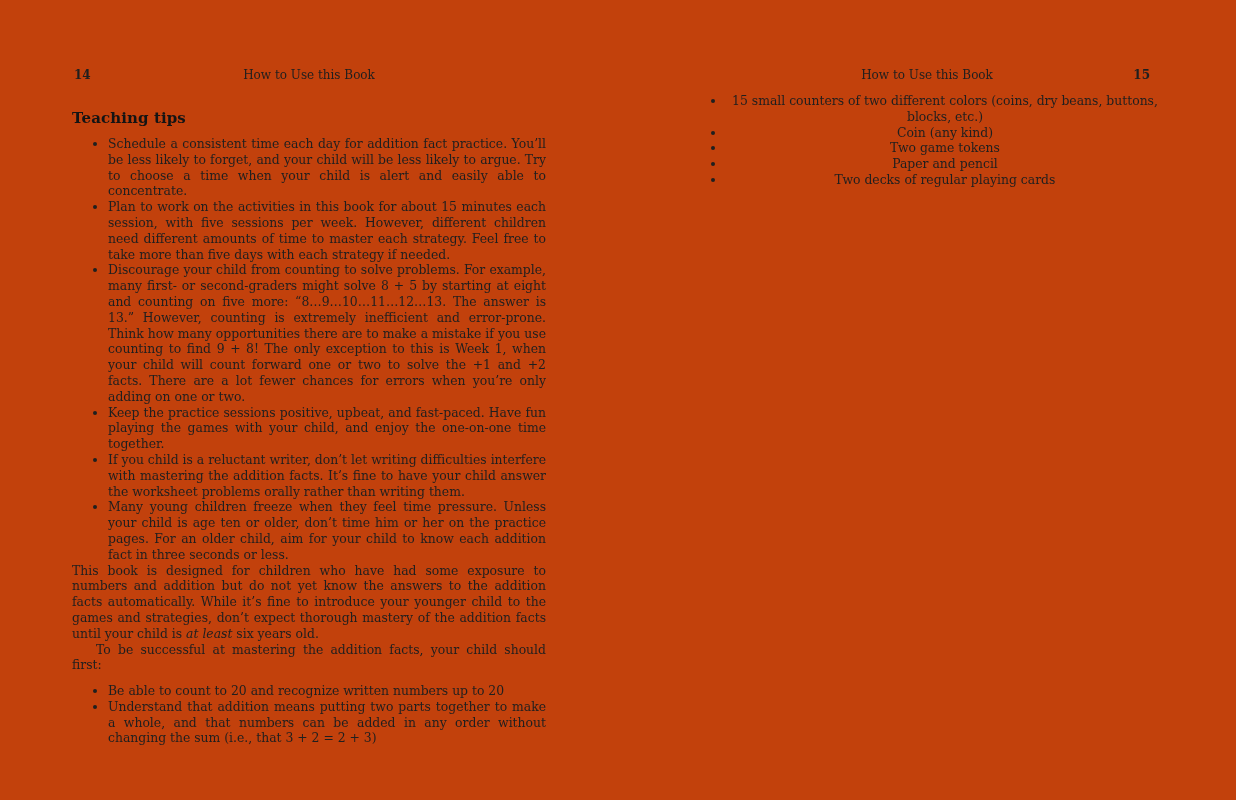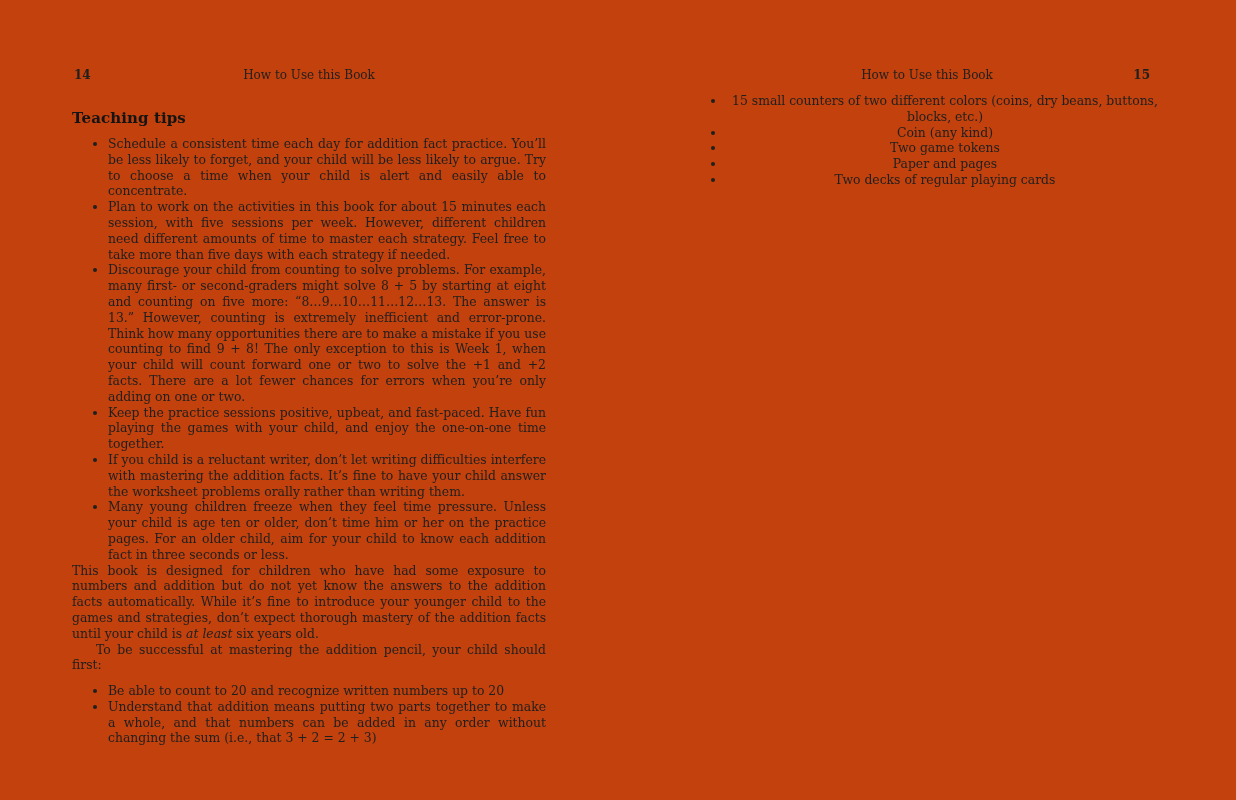--- a/index.html
+++ b/index.html
@@ -94,21 +94,21 @@
       <li>Plan to work on the activities in this book for about 15 minutes each session, with five sessions per week. However, different children need different amounts of time to master each strategy. Feel free to take more than five days with each strategy if needed.</li>
       <li>Discourage your child from counting to solve problems. For example, many first- or second-graders might solve 8 + 5 by starting at eight and counting on five more: “8…9…10…11…12…13. The answer is 13.” However, counting is extremely inefficient and error-prone. Think how many opportunities there are to make a mistake if you use counting to find 9 + 8! The only exception to this is Week 1, when your child will count forward one or two to solve the +1 and +2 facts. There are a lot fewer chances for errors when you’re only adding on one or two.</li>
       <li>Keep the practice sessions positive, upbeat, and fast-paced. Have fun playing the games with your child, and enjoy the one-on-one time together.</li>
       <li>If you child is a reluctant writer, don’t let writing difficulties interfere with mastering the addition facts. It’s fine to have your child answer the worksheet problems orally rather than writing them.</li>
       <li>Many young children freeze when they feel time pressure. Unless your child is age ten or older, don’t time him or her on the practice pages. For an older child, aim for your child to know each addition fact in three seconds or less.</li>
     </ul>
 
 
     <p class="just"><span>This book is designed for children who have had some exposure to numbers and addition but do not yet know the answers to the addition facts automatically. While it’s fine to introduce your younger child to the games and strategies, don’t expect thorough mastery of the addition facts until your child is </span><em>at least</em><span> six years old.</span></p>
 
-    <p class="indent-para">To be successful at mastering the addition pencil, your child should first:</p>
+    <p class="indent-para">To be successful at mastering the addition facts, your child should first:</p>
 
     <ul class="bullets mt">
       <li>Be able to count to 20 and recognize written numbers up to 20</li>
       <li>Understand that addition means putting two parts together to make a whole, and that numbers can be added in any order without changing the sum (i.e., that 3 + 2 = 2 + 3)</li>
 
     </ul>
 
   </div>
 
   <div class="page page-right">
@@ -118,19 +118,19 @@
       <span class="folio folio-right">15</span>
     </div>
 
 
 
 
     <ul class="bullets mt plain-items">
       <li>15 small counters of two different colors (coins, dry beans, buttons, blocks, etc.)</li>
       <li>Coin (any kind)</li>
       <li>Two game tokens</li>
-      <li>Paper and pages</li>
+      <li>Paper and pencil</li>
       <li>Two decks of regular playing cards</li>
     </ul>
 
   </div>
 
 </div>
 
 </body></html>

